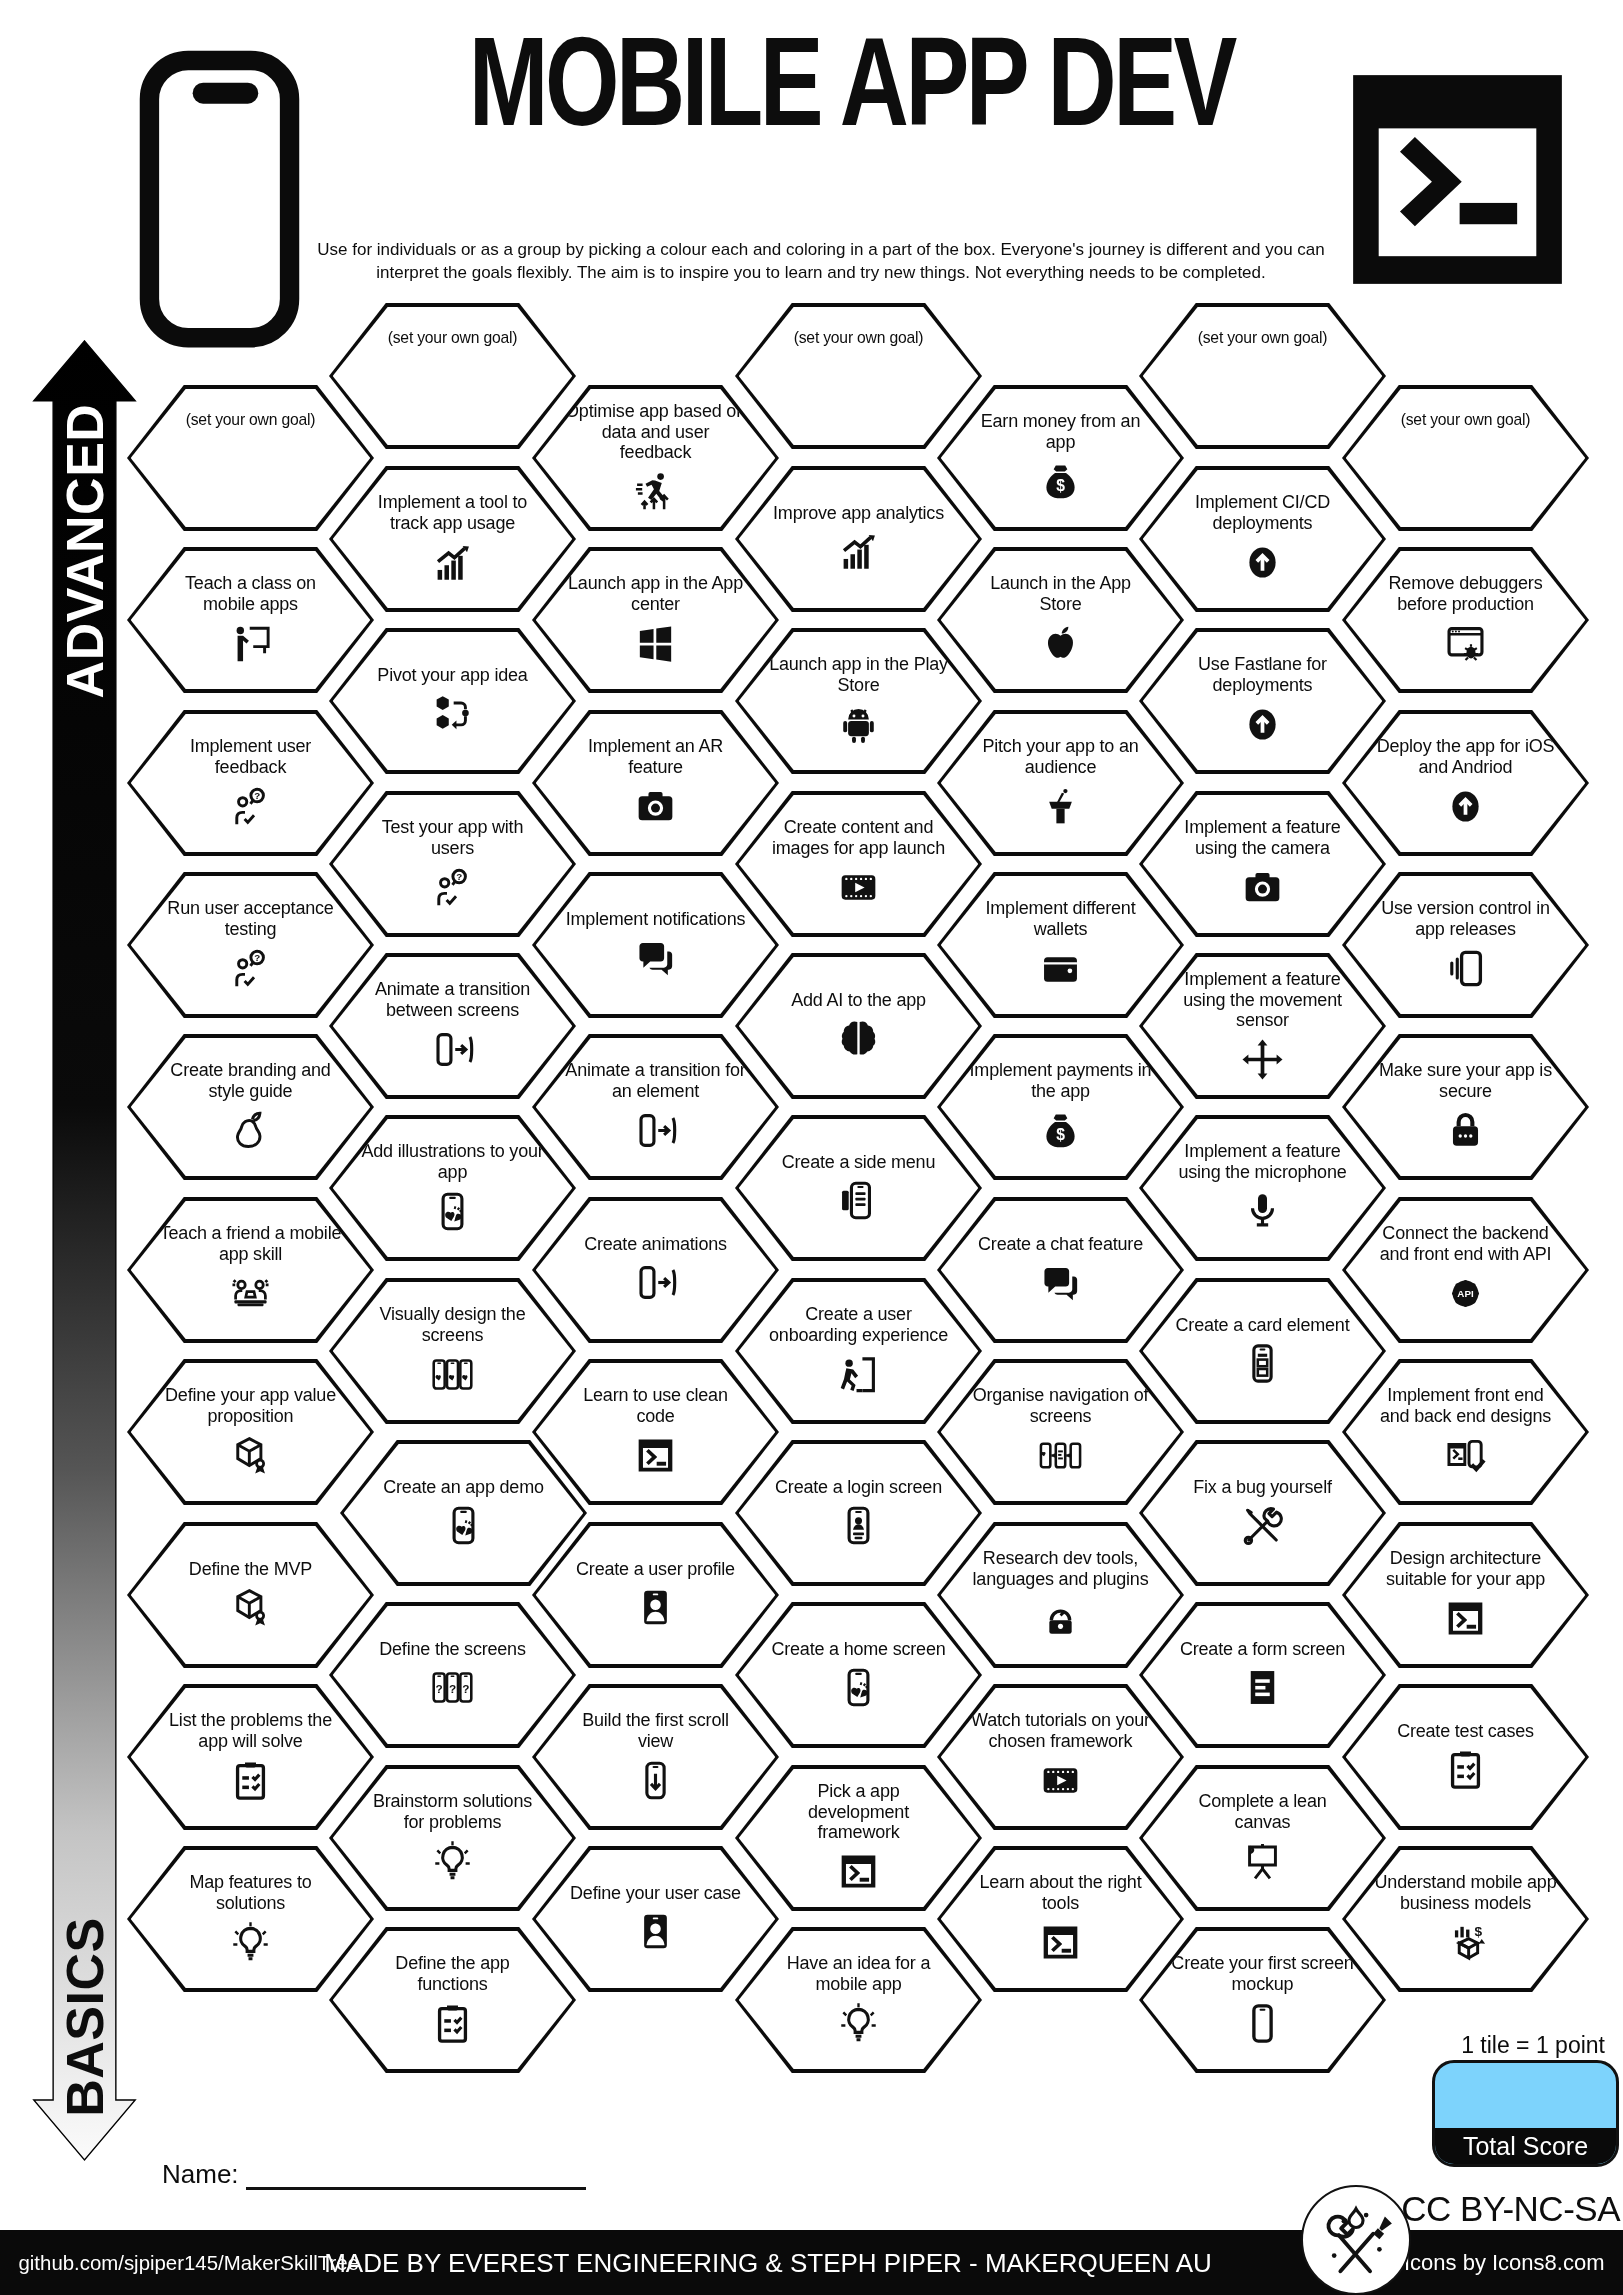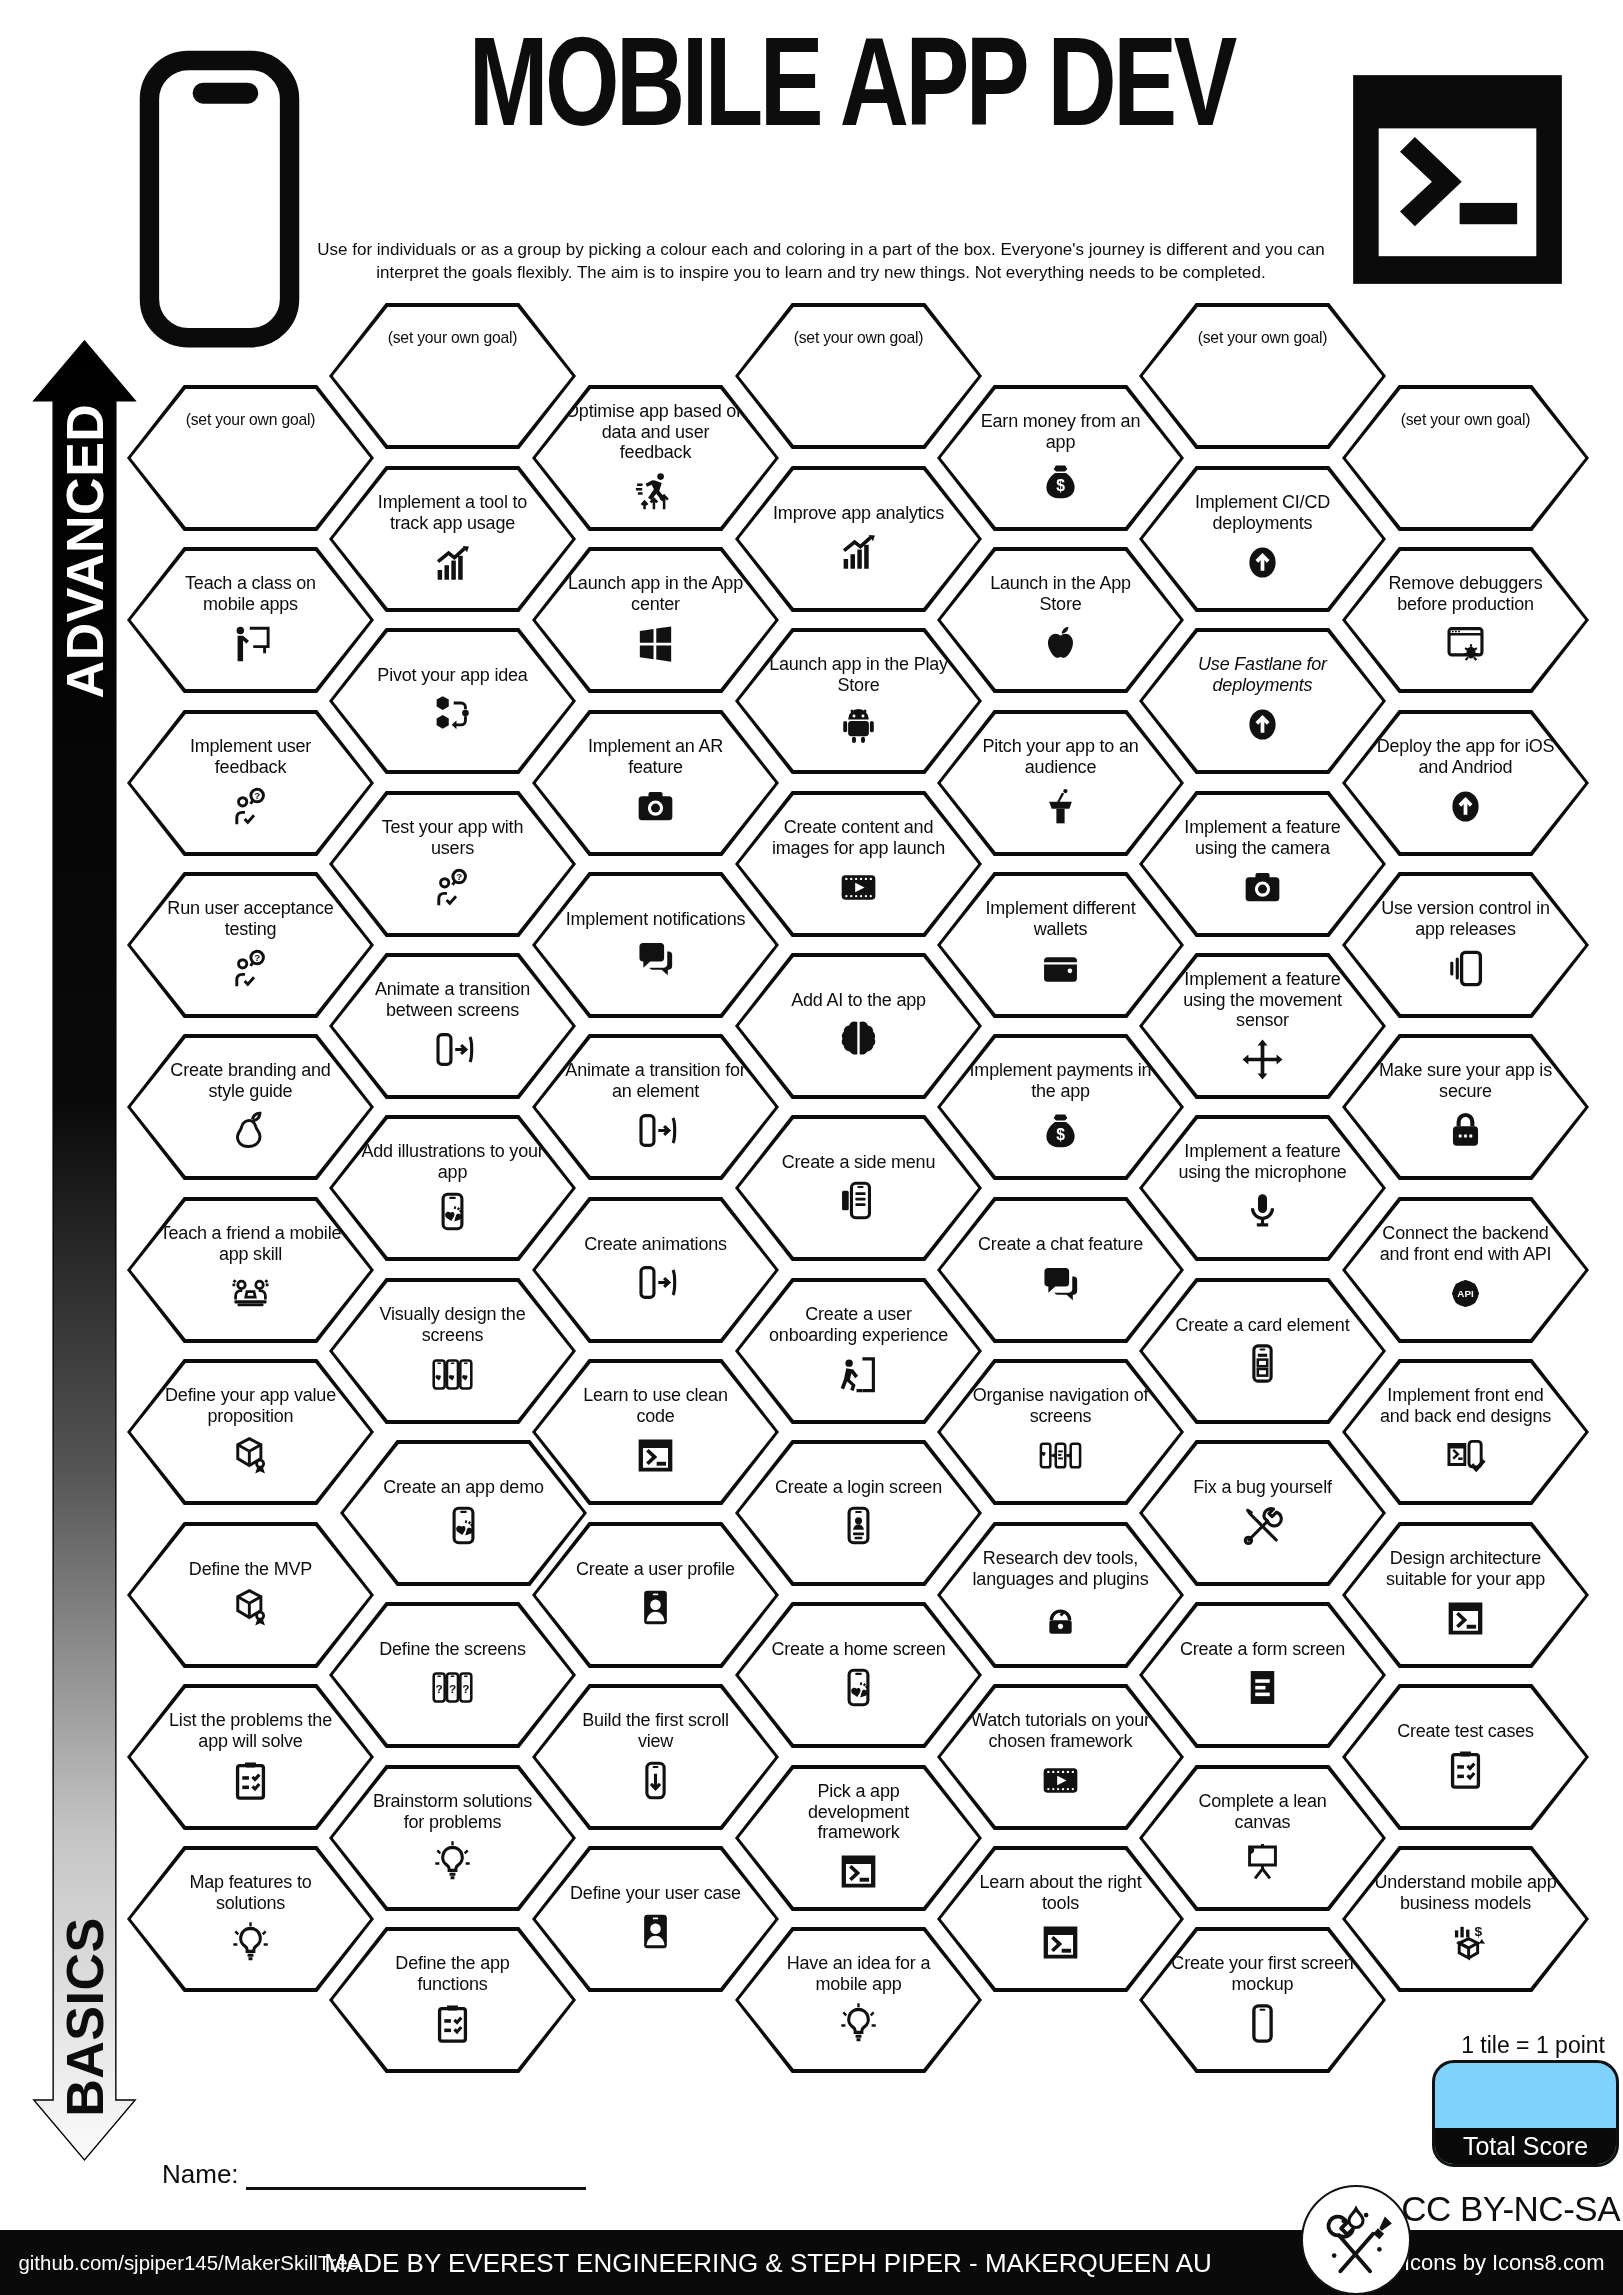--- a/index.html
+++ b/index.html
@@ -947,21 +947,21 @@
             <svg viewBox="0 0 24 24">
               <ellipse cx="12" cy="12" rx="6.7" ry="7.7" fill="#111"></ellipse>
               <g stroke="#fff" stroke-width="1.9" fill="none">
                 <path d="M12 16.2V8.6"></path>
                 <path d="M9.1 11.4L12 8.5l2.9 2.9"></path>
               </g>
             </svg>
           </div>
         </div>
       </div>
-      <div class="hex" style="left:1139px;top:628px;font-style:italic;">
+      <div class="hex" style="left:1139px;top:628px;">
         <div class="hex-inner">
           <div class="hex-label">Use Fastlane for deployments</div>
           <div class="hex-icon">
             <svg viewBox="0 0 24 24">
               <ellipse cx="12" cy="12" rx="6.7" ry="7.7" fill="#111"></ellipse>
               <g stroke="#fff" stroke-width="1.9" fill="none">
                 <path d="M12 16.2V8.6"></path>
                 <path d="M9.1 11.4L12 8.5l2.9 2.9"></path>
               </g>
             </svg>

